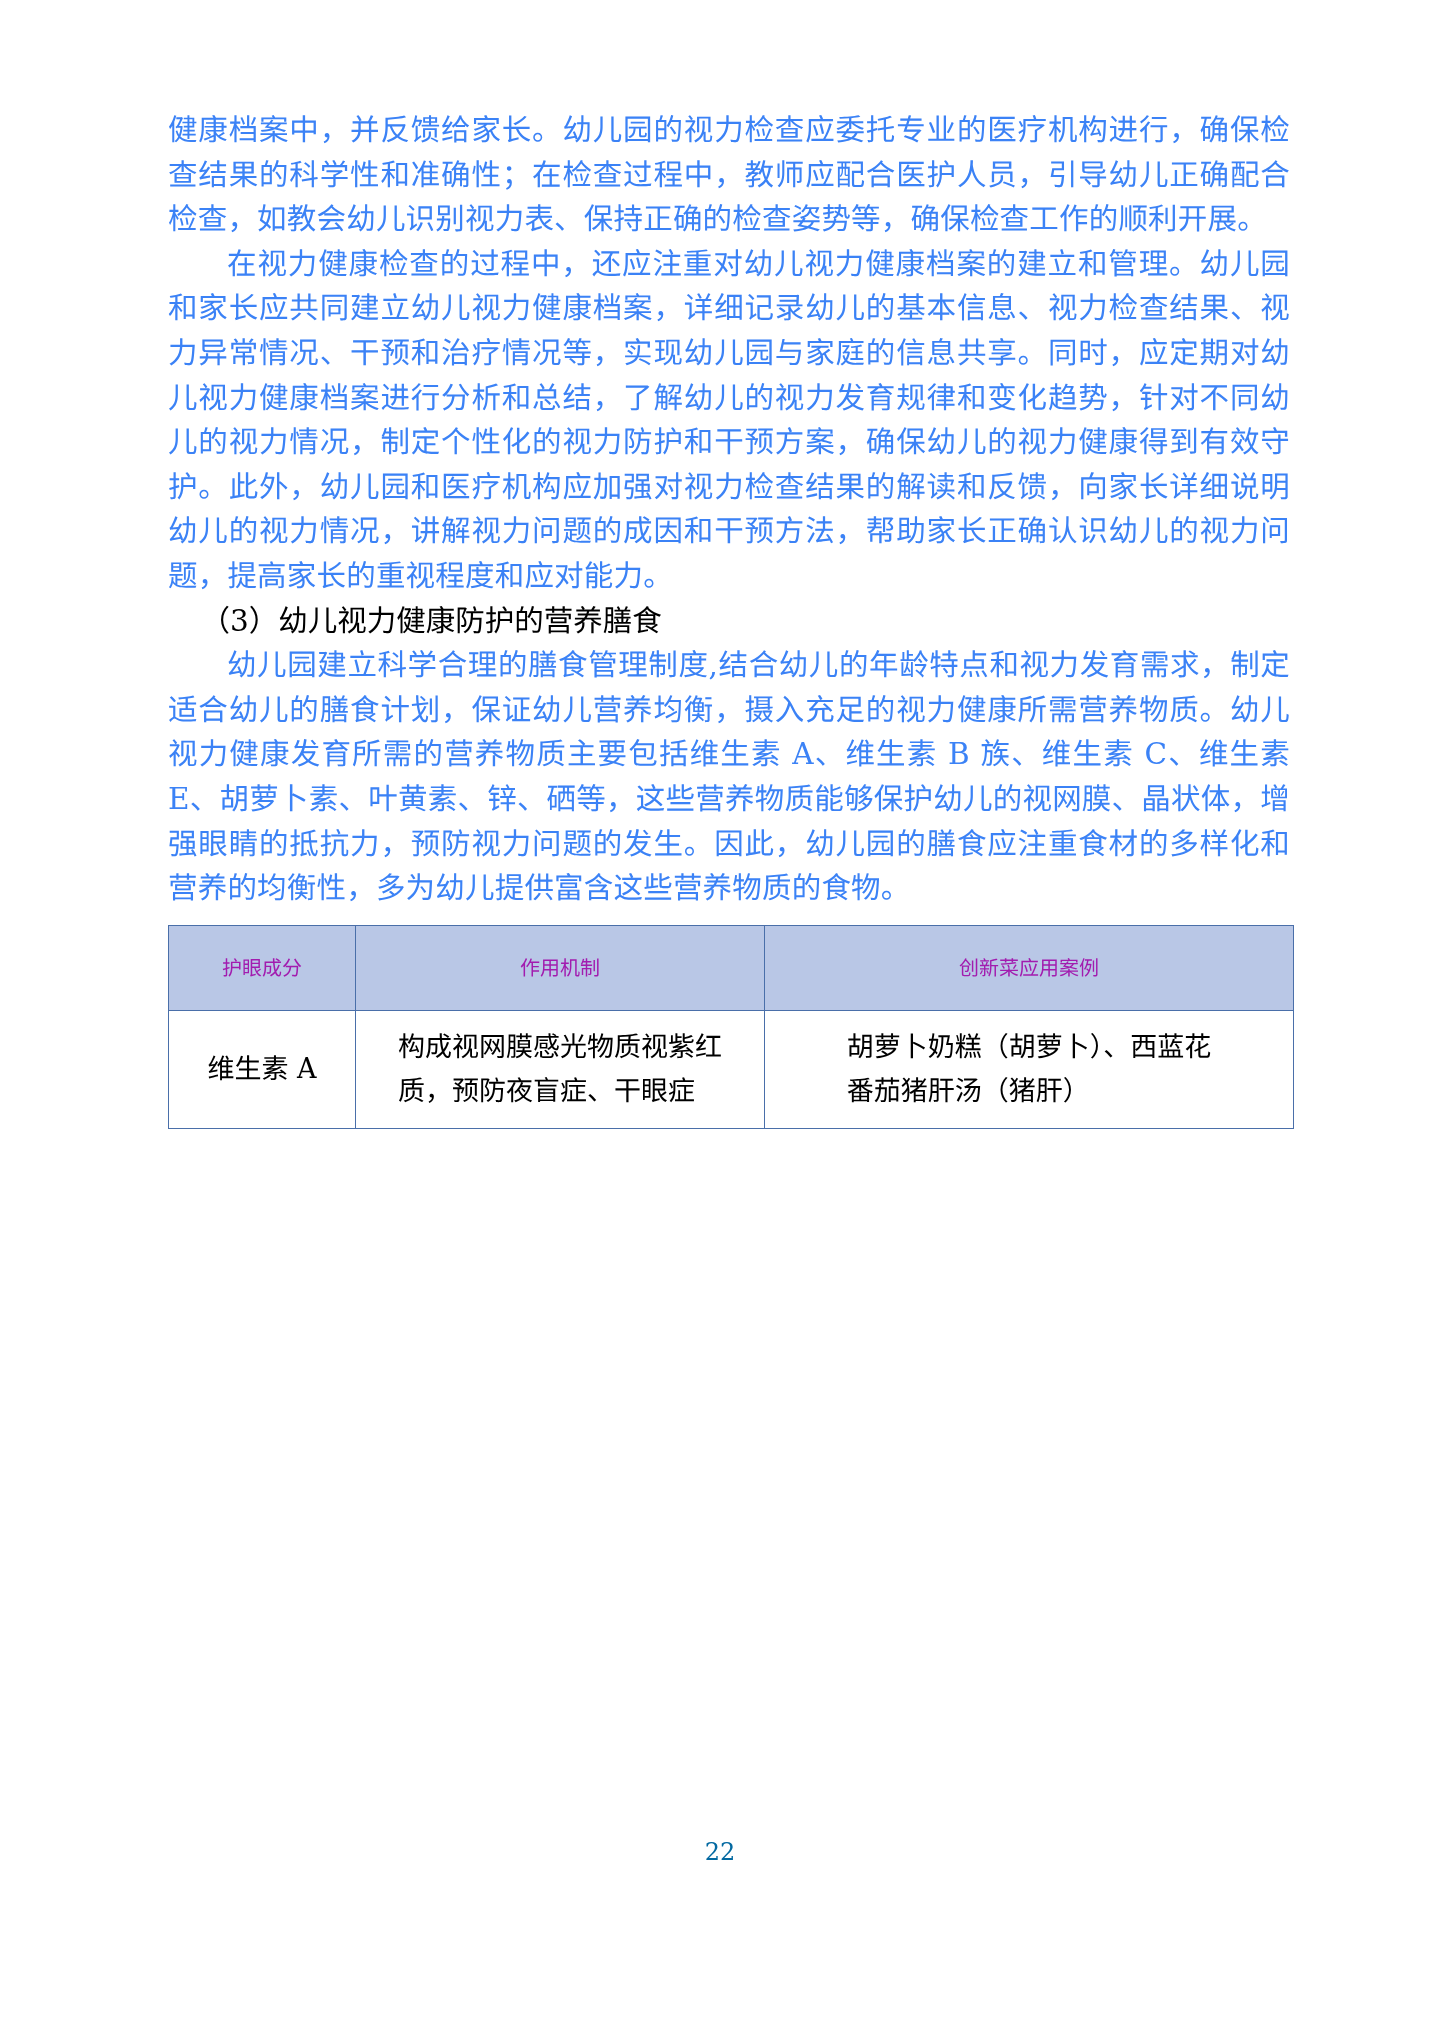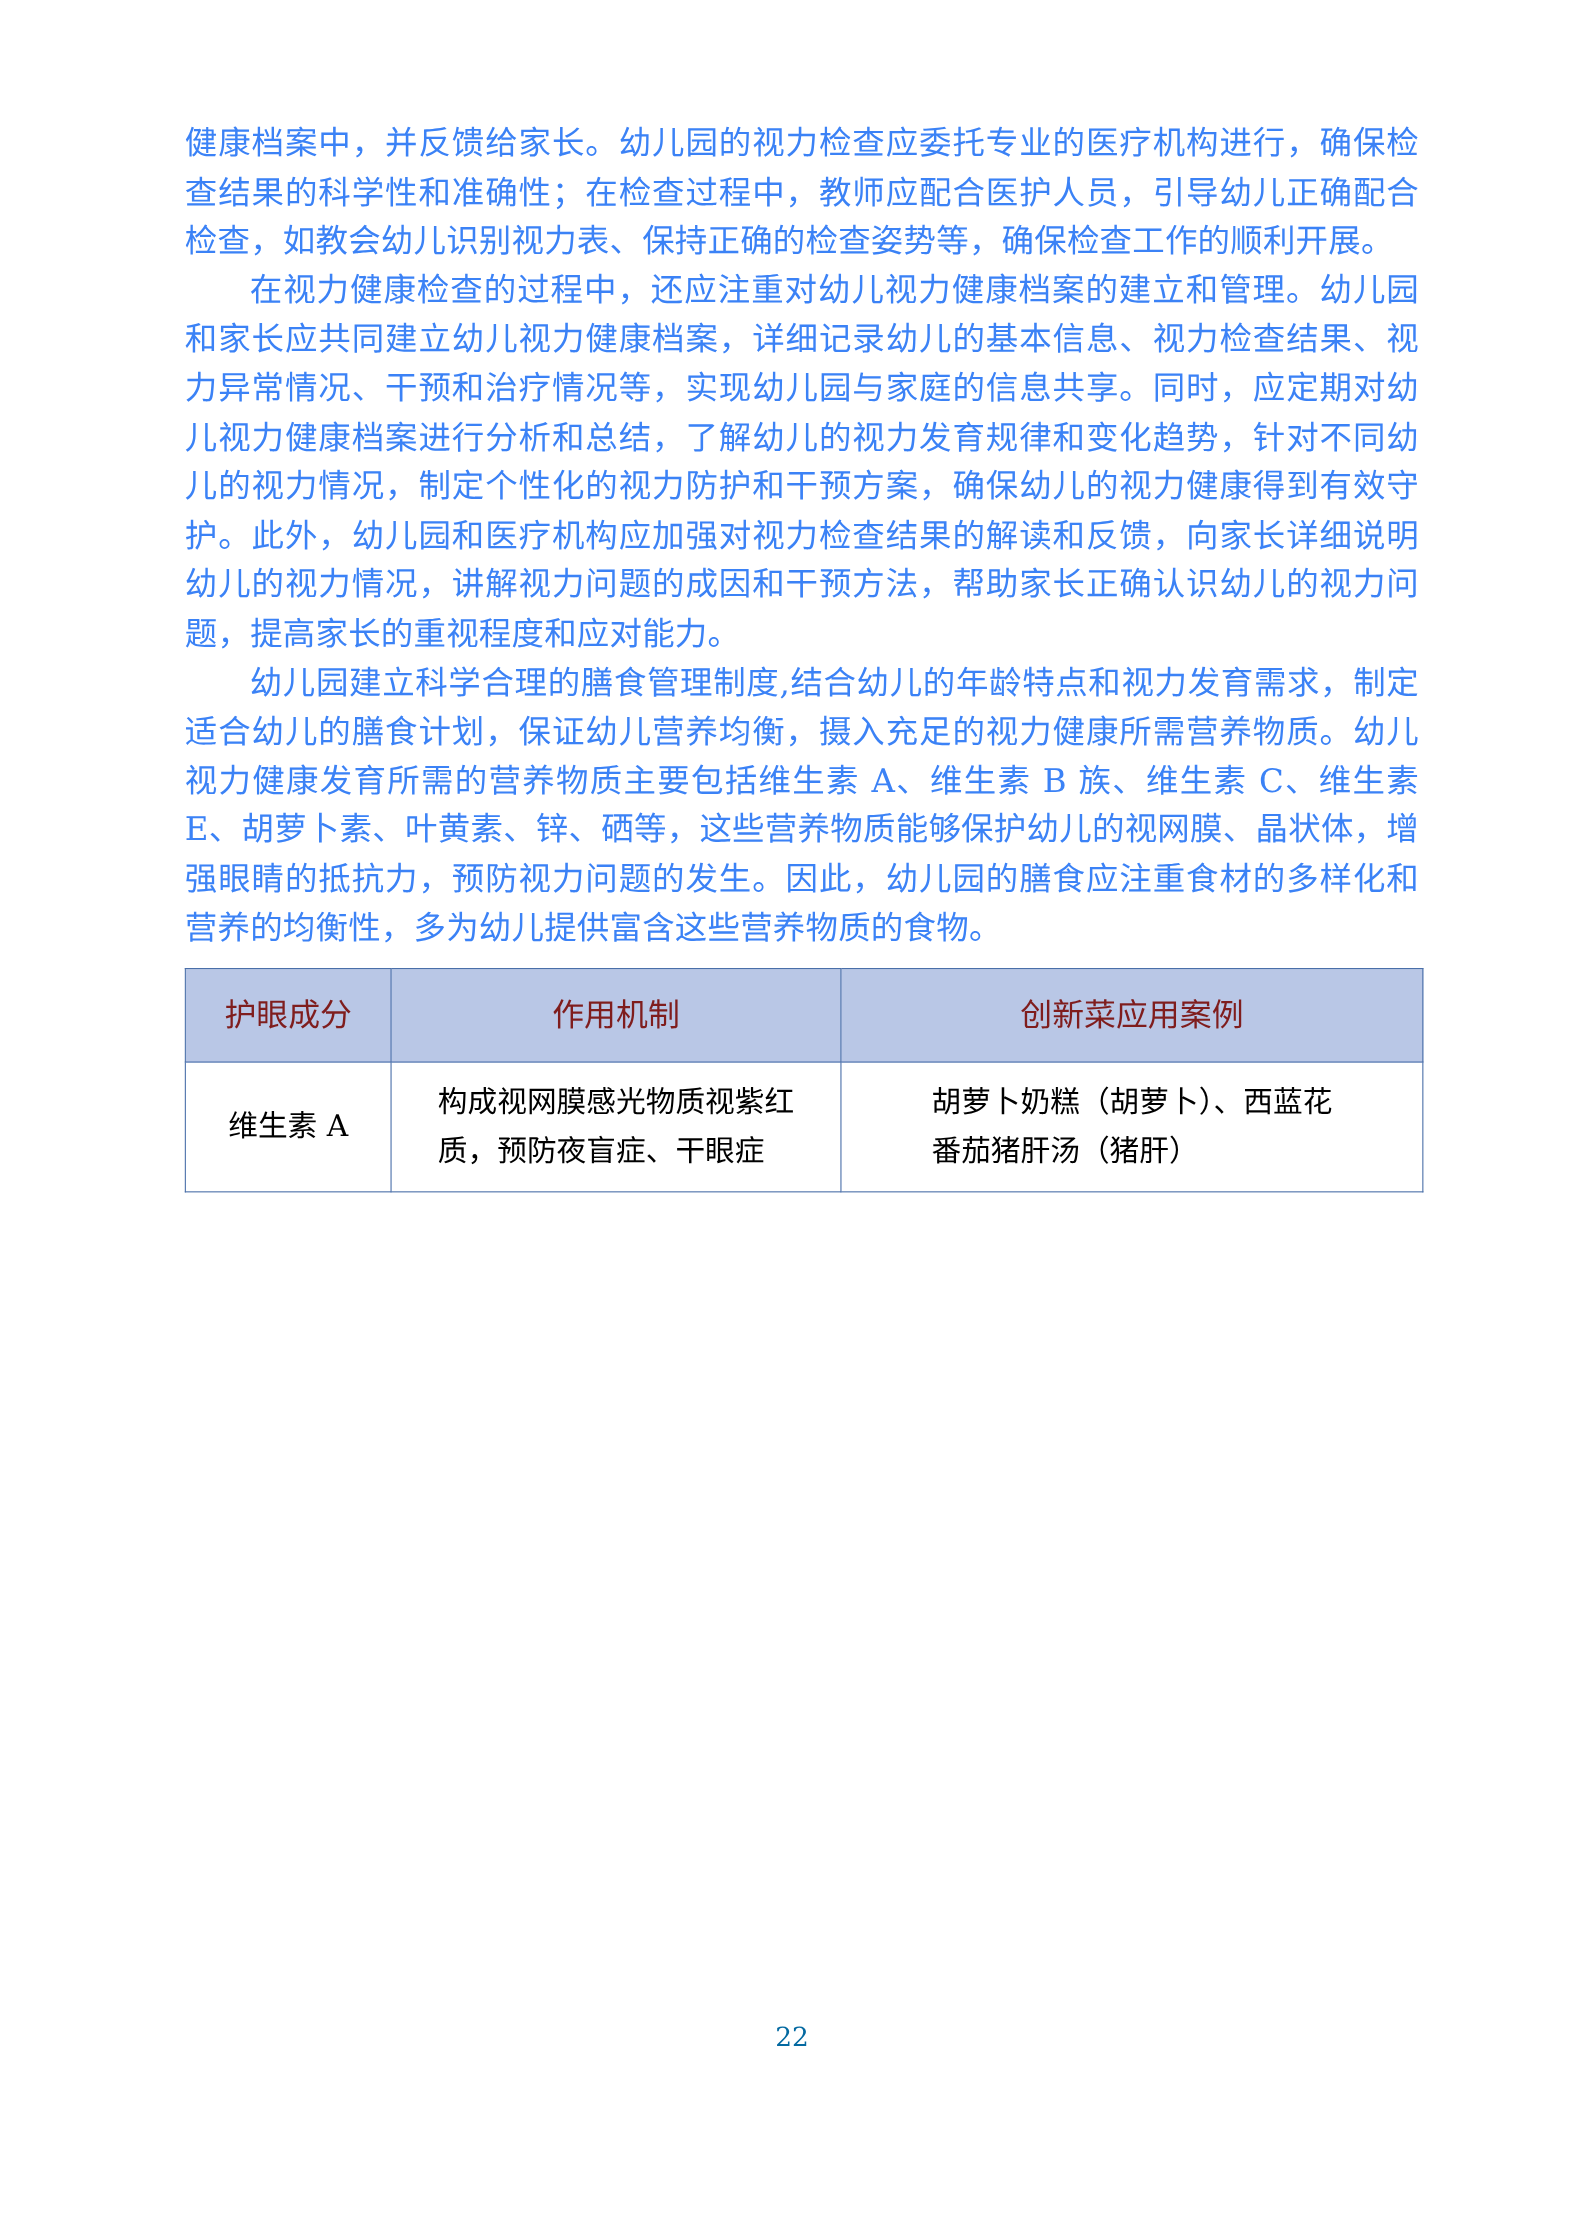--- a/index.html
+++ b/index.html
@@ -59,23 +59,23 @@
     border: 1.4px solid #4a6fa9;
     padding: 0;
     vertical-align: middle;
     text-align: center;
     font-weight: normal;
     font-family: "DejaVu Serif", "Liberation Serif", serif;
   }
   .nutrient-table thead th {
     background: #b9c7e6;
     height: 84px;
-    font-size: 29px;
+    font-size: 20px;
     line-height: 40px;
-    color: #7f1d1d;
+    color: #a21caf;
   }
   .nutrient-table tbody td {
     background: #ffffff;
     height: 118px;
     font-size: 27px;
     line-height: 44px;
     color: #000;
     padding: 10px 12px;
     box-sizing: border-box;
   }
@@ -102,20 +102,21 @@
 <body>
 
 <div class="page">
 
   <div class="content">
 
     <p class="body-text">健康档案中，并反馈给家长。幼儿园的视力检查应委托专业的医疗机构进行，确保检查结果的科学性和准确性；在检查过程中，教师应配合医护人员，引导幼儿正确配合检查，如教会幼儿识别视力表、保持正确的检查姿势等，确保检查工作的顺利开展。</p>
 
     <p class="body-text indent">在视力健康检查的过程中，还应注重对幼儿视力健康档案的建立和管理。幼儿园和家长应共同建立幼儿视力健康档案，详细记录幼儿的基本信息、视力检查结果、视力异常情况、干预和治疗情况等，实现幼儿园与家庭的信息共享。同时，应定期对幼儿视力健康档案进行分析和总结，了解幼儿的视力发育规律和变化趋势，针对不同幼儿的视力情况，制定个性化的视力防护和干预方案，确保幼儿的视力健康得到有效守护。此外，幼儿园和医疗机构应加强对视力检查结果的解读和反馈，向家长详细说明幼儿的视力情况，讲解视力问题的成因和干预方法，帮助家长正确认识幼儿的视力问题，提高家长的重视程度和应对能力。</p>
 
+    <p class="heading-sub">（3）幼儿视力健康防护的营养膳食</p>
 
 
     <p class="body-text indent">幼儿园建立科学合理的膳食管理制度,结合幼儿的年龄特点和视力发育需求，制定适合幼儿的膳食计划，保证幼儿营养均衡，摄入充足的视力健康所需营养物质。幼儿视力健康发育所需的营养物质主要包括维生素 A、维生素 B 族、维生素 C、维生素 E、胡萝卜素、叶黄素、锌、硒等，这些营养物质能够保护幼儿的视网膜、晶状体，增强眼睛的抵抗力，预防视力问题的发生。因此，幼儿园的膳食应注重食材的多样化和营养的均衡性，多为幼儿提供富含这些营养物质的食物。</p>
 
     <table class="nutrient-table">
       <thead>
         <tr>
           <th class="col-a">护眼成分</th>
           <th class="col-b">作用机制</th>
           <th class="col-c">创新菜应用案例</th>

